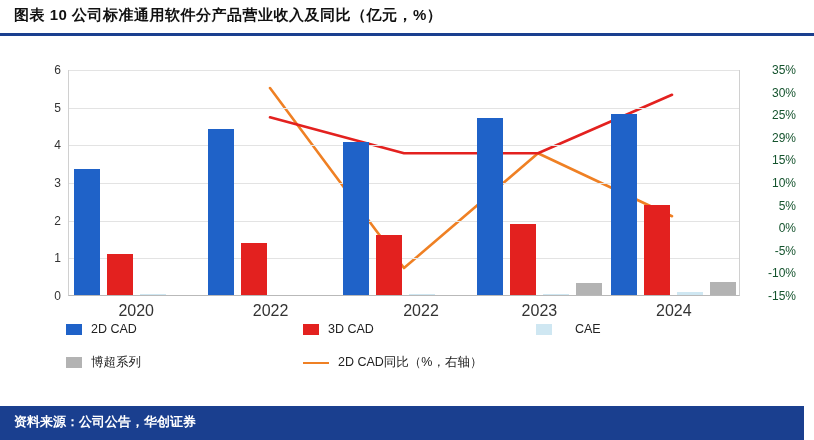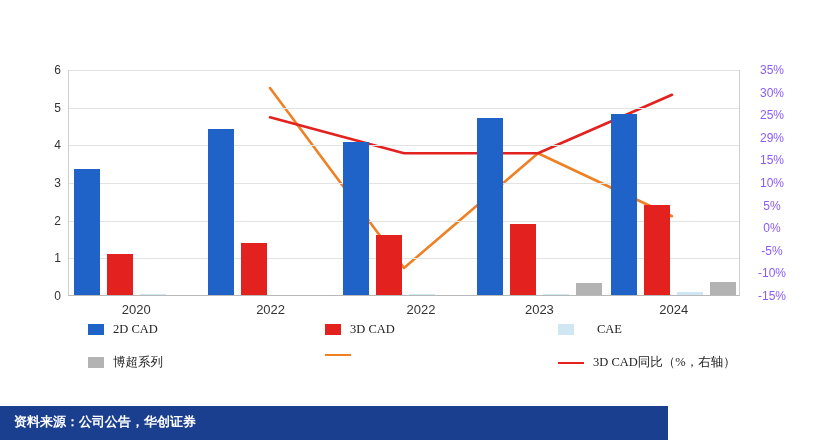--- a/index.html
+++ b/index.html
@@ -20,21 +20,21 @@
   }
   .title-text{
     position:absolute;left:14px;top:6px;
     font-size:15px;font-weight:bold;color:#111;
     letter-spacing:0.5px;
     white-space:nowrap;
   }
 
   
   .footer-bar{
-    position:absolute;left:0;bottom:0;width:668px;height:34px;
+    position:absolute;left:0;bottom:0;width:804px;height:34px;
     background:#1a3f8f;
   }
   .footer-text{
     position:absolute;left:14px;top:7px;
     color:#ffffff;font-size:13px;font-weight:bold;
     font-family:"Liberation Serif","DejaVu Serif",serif;
     white-space:nowrap;
   }
 
   
@@ -51,48 +51,51 @@
     position:absolute;left:0;width:100%;height:1px;background:#e3e3e3;
   }
   .ytick-left{
     position:absolute;right:100%;margin-right:8px;
     transform:translateY(-50%);
     font-size:12px;color:#333;text-align:right;width:40px;
   }
   .ytick-right{
     position:absolute;left:100%;margin-left:9px;
     transform:translateY(-50%);
-    font-size:12px;color:#8b5cf6;text-align:center;width:48px;
+    font-size:12px;color:#14532d;text-align:right;width:48px;
   }
   .xtick{
     position:absolute;top:100%;margin-top:7px;
     transform:translateX(-50%);
-    font-size:13px;color:#333;white-space:nowrap;
+    font-size:16px;color:#333;white-space:nowrap;
   }
   .bar{
     position:absolute;bottom:0;
   }
   svg.lines{position:absolute;left:0;top:0;width:100%;height:100%;overflow:visible;}
 
   
   .legend{
-    position:absolute;left:88px;top:322px;width:700px;height:62px;font-family:Liberation Serif, serif;
+    position:absolute;left:66px;top:322px;width:700px;height:62px;
   }
   .legend-item{
     position:absolute;display:flex;align-items:center;white-space:nowrap;
   }
   .legend-swatch-bar{width:16px;height:11px;margin-right:9px;}
   .legend-swatch-line{width:26px;height:0;border-top:2.6px solid #000;margin-right:9px;}
   .legend-label{font-size:12.5px;color:#222;}
 </style>
 </head>
 <body>
 
 <div class="page">
 
+  <div class="title-bar">
+    <div class="title-text">图表 10   公司标准通用软件分产品营业收入及同比（亿元，%）</div>
+  </div>
 
   <div class="plot-area">
     <svg class="lines" viewBox="0 0 672 226" preserveAspectRatio="none">
         <path d="M201.6 18.1 L336.0 198.9 L470.4 83.6 L604.8 146.9" fill="none" stroke="#ef8024" stroke-width="2.6" stroke-linejoin="round" stroke-linecap="round"></path>
         <path d="M201.6 47.5 L336.0 83.6 L470.4 83.6 L604.8 24.9" fill="none" stroke="#e3211f" stroke-width="2.6" stroke-linejoin="round" stroke-linecap="round"></path>
       </svg>
   <div class="ytick-left" style="top: 226px;">0</div>
       <div class="gridline" style="top: 188.333px;"></div>
       <div class="ytick-left" style="top: 188.333px;">1</div>
       <div class="gridline" style="top: 150.667px;"></div>
@@ -151,24 +154,21 @@
       <div class="legend-item" style="left: 470px; top: 0px; gap: 14px;">
         <span class="legend-swatch-bar" style="background: rgb(207, 231, 242);"></span>
         <span class="legend-label">CAE</span>
       </div>
       <div class="legend-item" style="left: 0px; top: 32px;">
         <span class="legend-swatch-bar" style="background: rgb(179, 179, 179);"></span>
         <span class="legend-label">博超系列</span>
       </div>
       <div class="legend-item" style="left: 237px; top: 32px;">
         <span class="legend-swatch-line" style="border-top-color: rgb(239, 128, 36);"></span>
-      </div>
-      <div class="legend-item" style="left: 470px; top: 32px;">
-        <span class="legend-swatch-line" style="border-top-color: rgb(227, 33, 31);"></span>
-        <span class="legend-label">3D CAD同比（%，右轴）</span>
+        <span class="legend-label">2D CAD同比（%，右轴）</span>
       </div>
     </div>
 
   <div class="footer-bar">
     <div class="footer-text">资料来源：公司公告，华创证券</div>
   </div>
 
 </div>
 
 </body></html>

